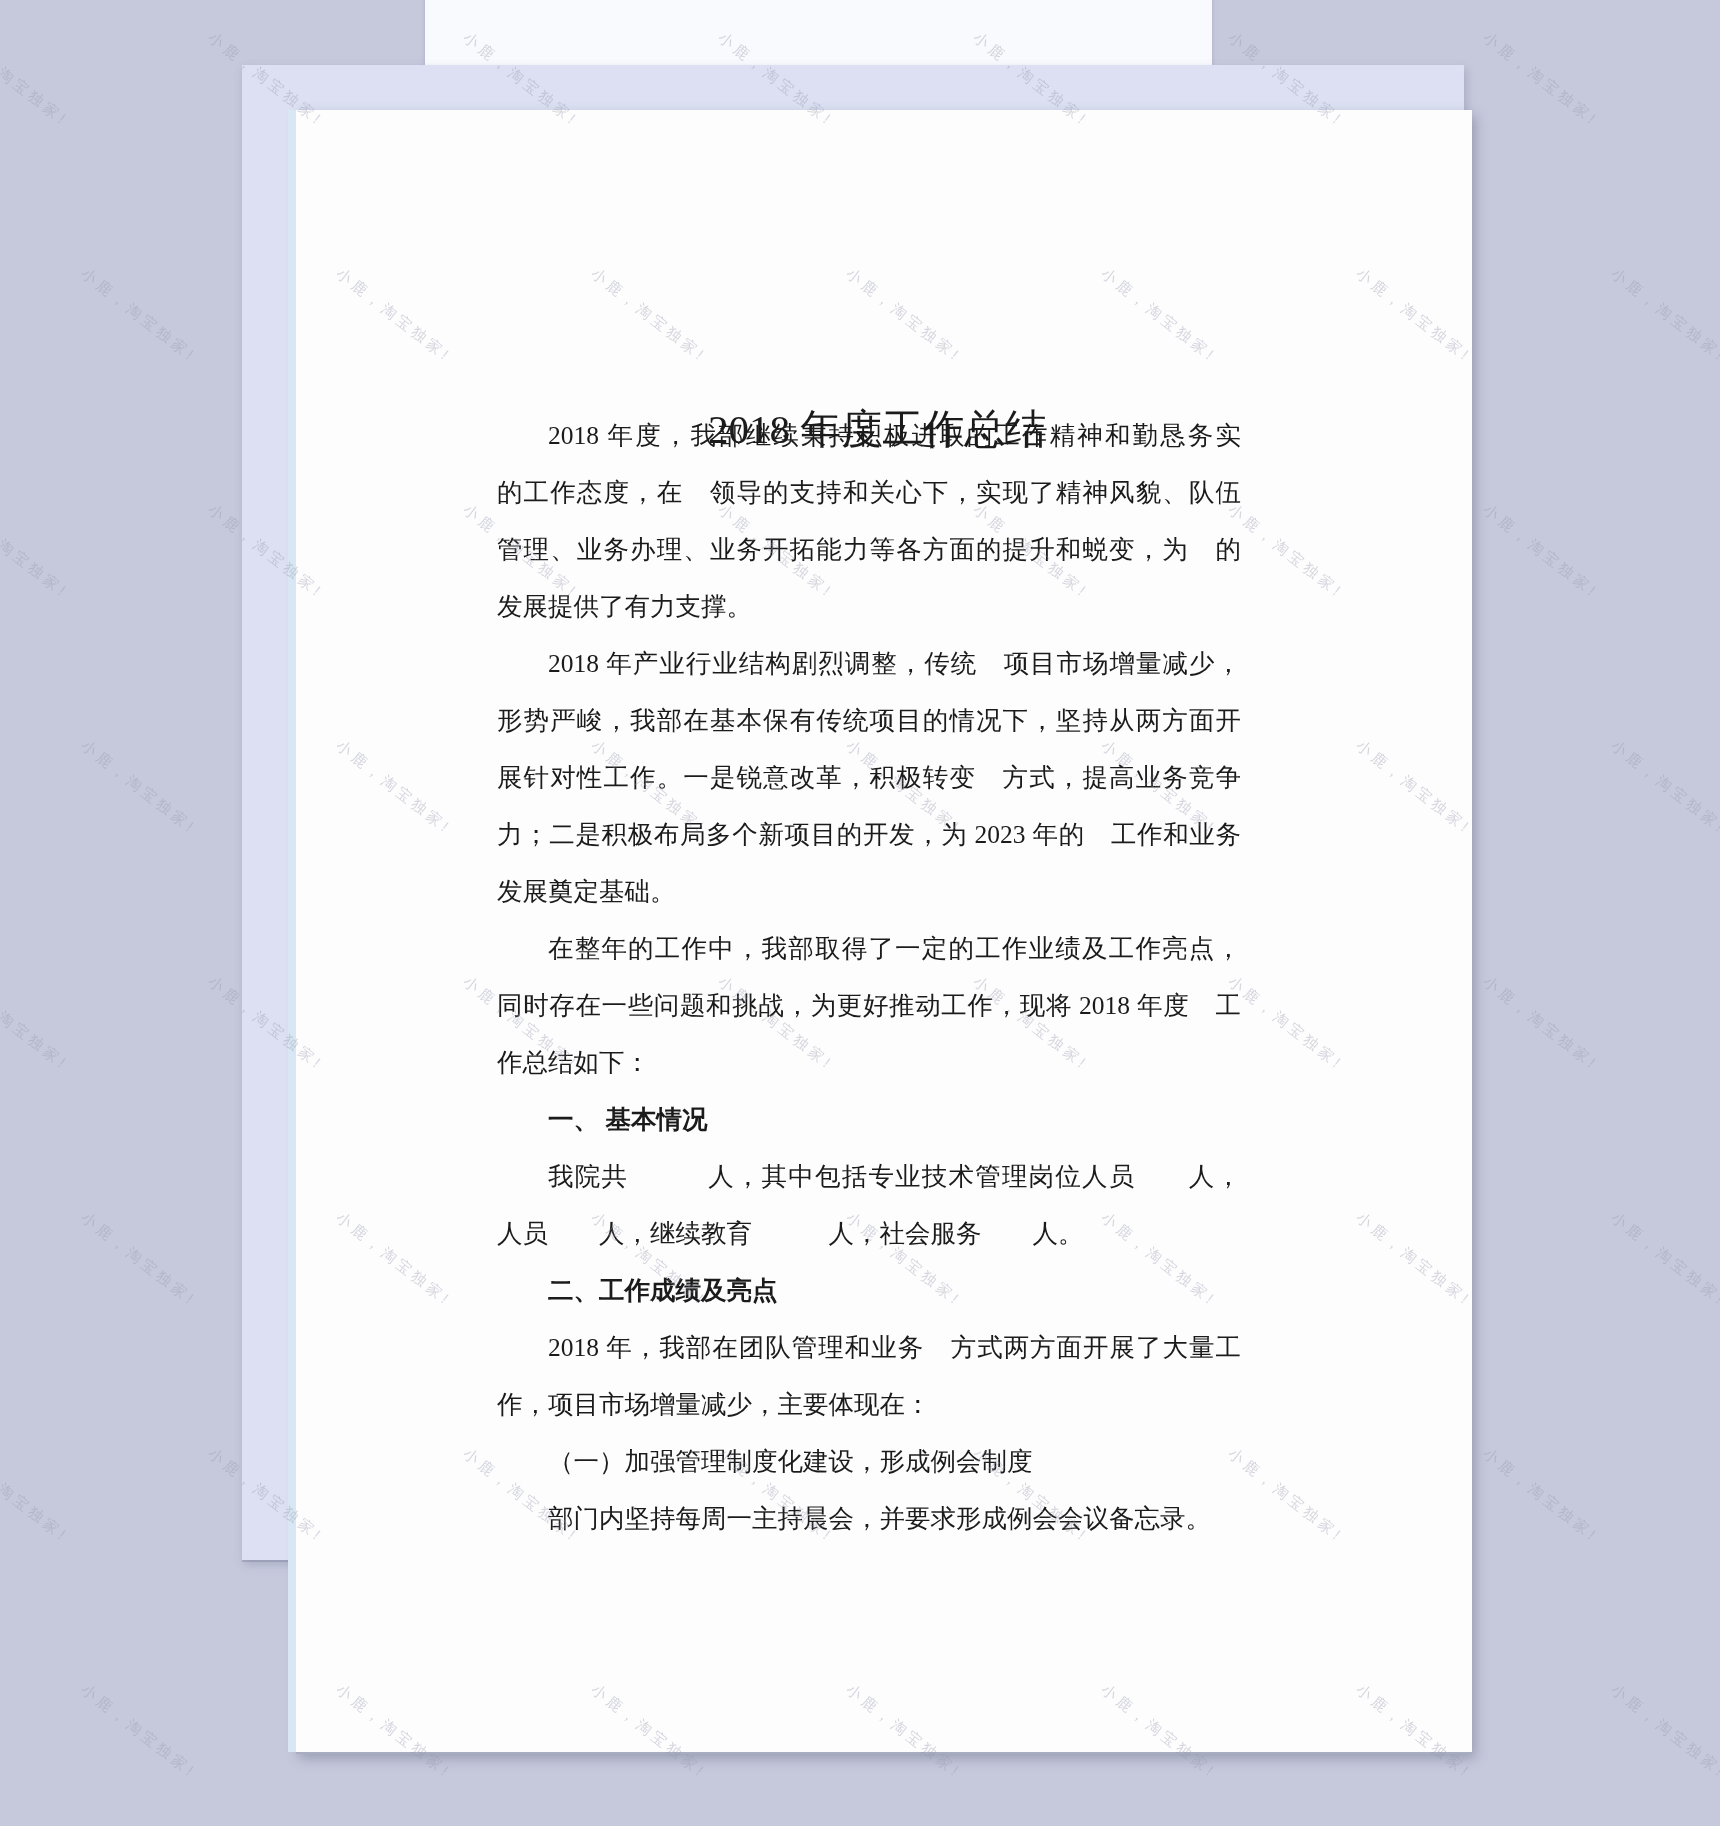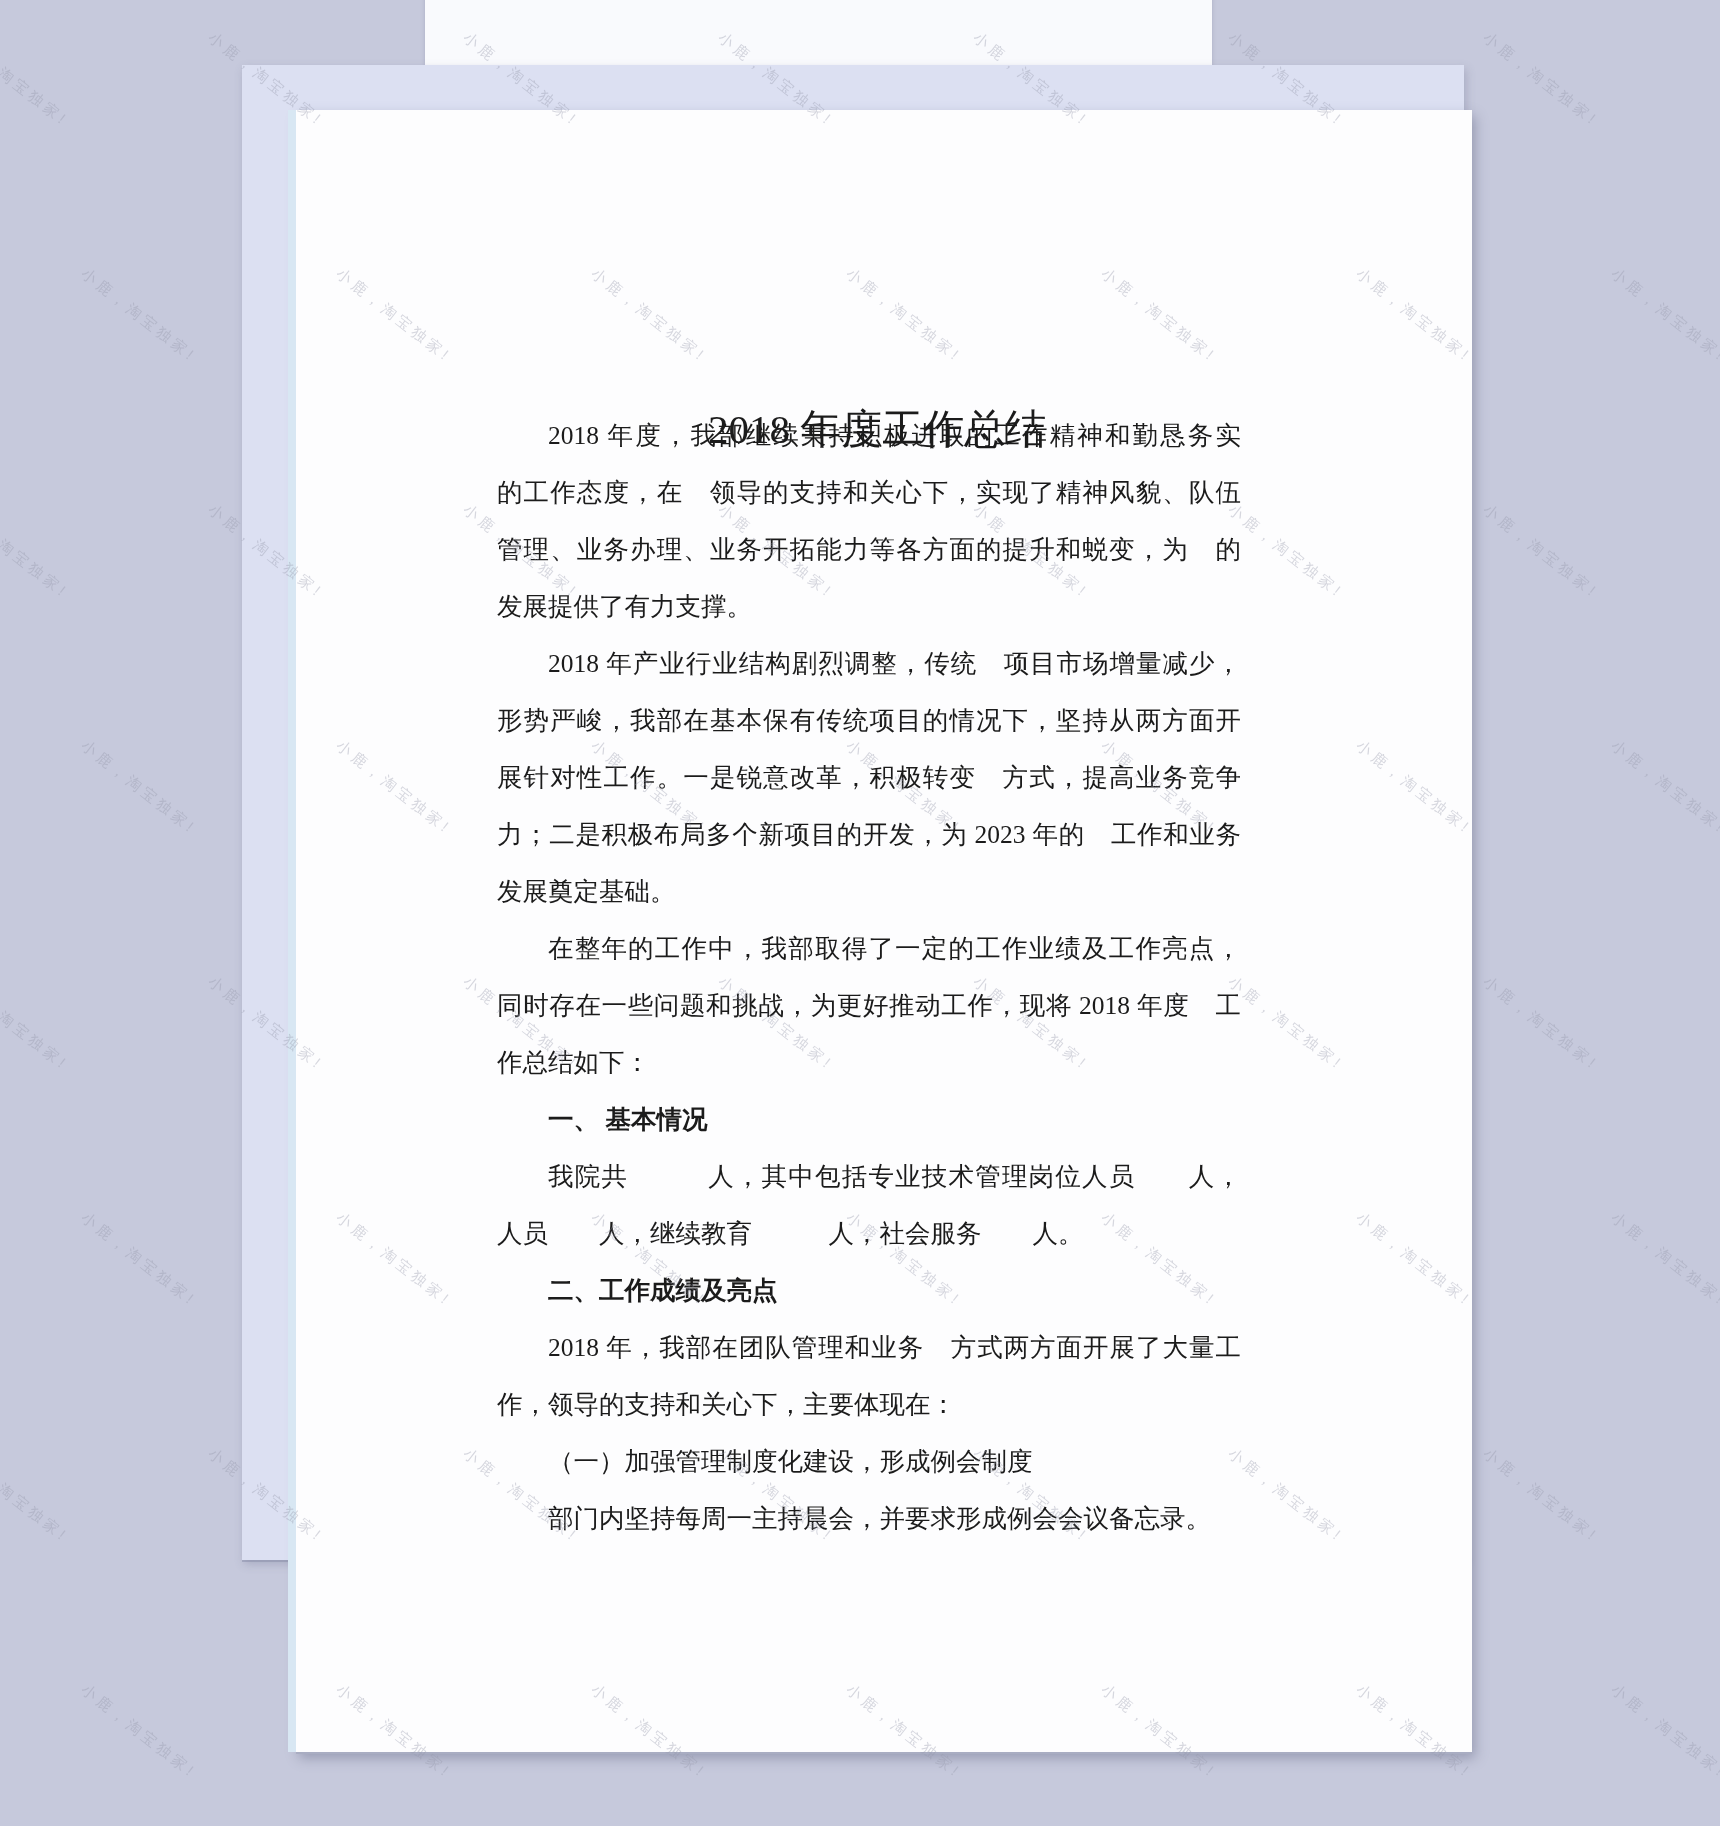--- a/index.html
+++ b/index.html
@@ -97,21 +97,21 @@
         <div class="doc-line j">力；二是积极布局多个新项目的开发，为 2023 年的　工作和业务</div>
         <div class="doc-line">发展奠定基础。</div>
         <div class="doc-line j i">在整年的工作中，我部取得了一定的工作业绩及工作亮点，</div>
         <div class="doc-line j">同时存在一些问题和挑战，为更好推动工作，现将 2018 年度　工</div>
         <div class="doc-line">作总结如下：</div>
         <div class="doc-line b i">一、 基本情况</div>
         <div class="doc-line j i">我院共　　　人，其中包括专业技术管理岗位人员　　人，</div>
         <div class="doc-line">人员　　人，继续教育　　　人，社会服务　　人。</div>
         <div class="doc-line b i">二、工作成绩及亮点</div>
         <div class="doc-line j i">2018 年，我部在团队管理和业务　方式两方面开展了大量工</div>
-        <div class="doc-line">作，领导的支持和关心下，主要体现在：</div>
+        <div class="doc-line">作，项目市场增量减少，主要体现在：</div>
         <div class="doc-line i">（一）加强管理制度化建设，形成例会制度</div>
         <div class="doc-line i">部门内坚持每周一主持晨会，并要求形成例会会议备忘录。</div>
       </div>
   </div>
 
   <div class="watermarks">
       <span class="wm" style="left: -60px; top: 70px;">小鹿，淘宝独家!</span>
       <span class="wm" style="left: 195px; top: 70px;">小鹿，淘宝独家!</span>
       <span class="wm" style="left: 450px; top: 70px;">小鹿，淘宝独家!</span>
       <span class="wm" style="left: 705px; top: 70px;">小鹿，淘宝独家!</span>

